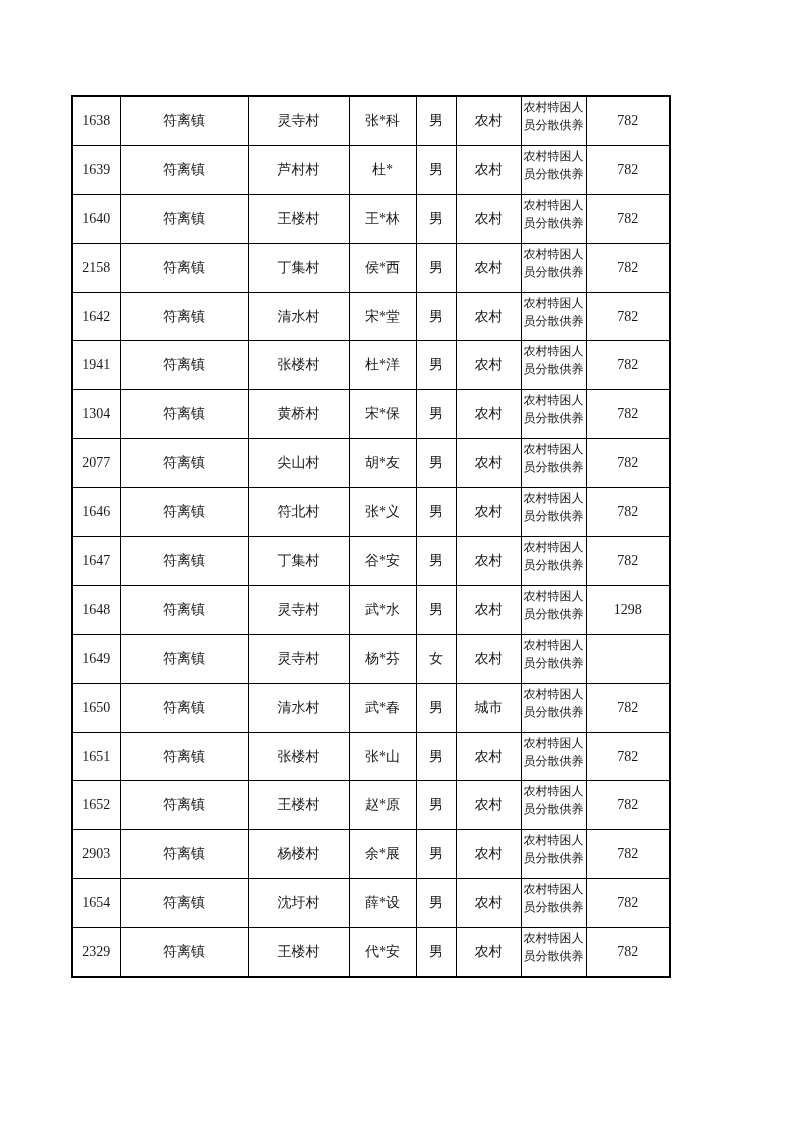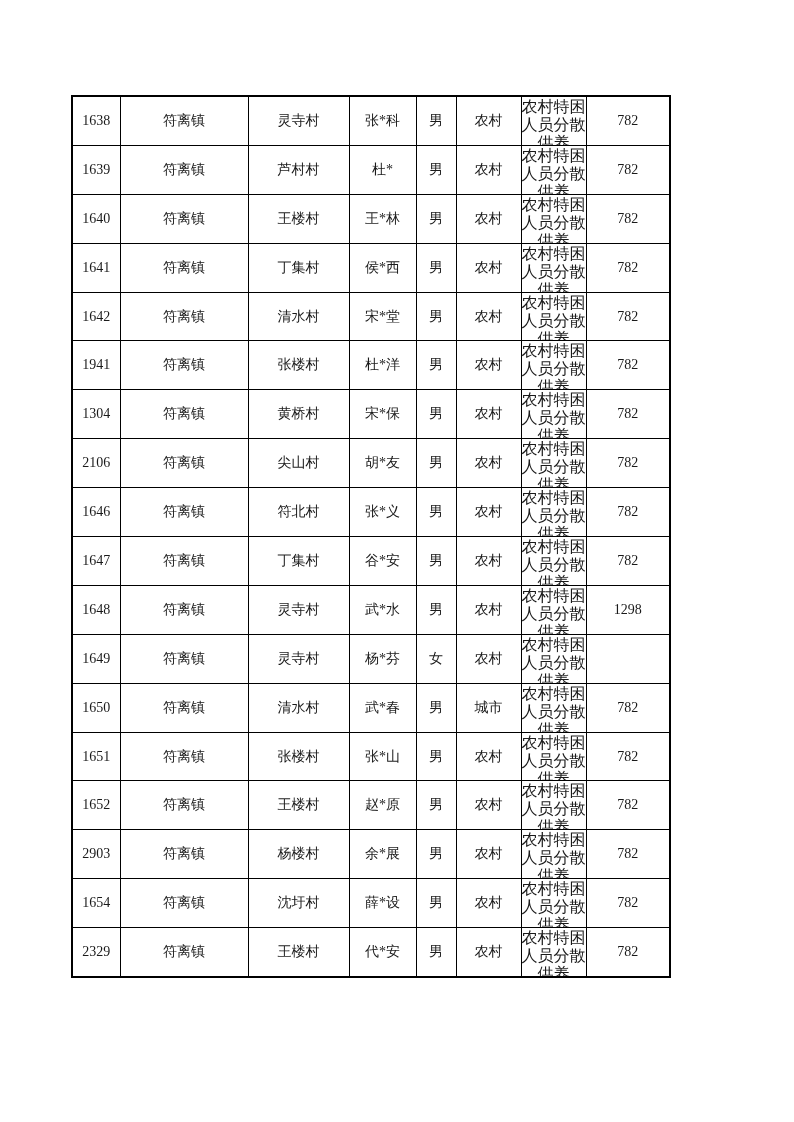--- a/index.html
+++ b/index.html
@@ -45,21 +45,21 @@
   table.records td.support-cell {
     vertical-align: top;
     white-space: normal;
   }
   .support {
     height: 47.9px;
     overflow: hidden;
     box-sizing: border-box;
     padding-top: 1px;
     line-height: 18px;
-    font-size: 16px;
+    font-size: 12px;
     text-align: center;
     word-break: break-all;
   }
   col.c-serial   { width: 48px; }
   col.c-town     { width: 128px; }
   col.c-village  { width: 101px; }
   col.c-name     { width: 67px; }
   col.c-gender   { width: 40px; }
   col.c-category { width: 65px; }
   col.c-support  { width: 65px; }
@@ -114,21 +114,21 @@
     <td>王*林</td>
     <td>男</td>
     <td>农村</td>
     <td class="support-cell">
       <div class="support">农村特困人员分散供养</div>
     </td>
     <td>782</td>
   </tr>
 
   <tr>
-    <td>1641</td>
+    <td>2158</td>
     <td>符离镇</td>
     <td>丁集村</td>
     <td>侯*西</td>
     <td>男</td>
     <td>农村</td>
     <td class="support-cell">
       <div class="support">农村特困人员分散供养</div>
     </td>
     <td>782</td>
   </tr>
@@ -166,21 +166,21 @@
     <td>宋*保</td>
     <td>男</td>
     <td>农村</td>
     <td class="support-cell">
       <div class="support">农村特困人员分散供养</div>
     </td>
     <td>782</td>
   </tr>
 
   <tr>
-    <td>2106</td>
+    <td>2077</td>
     <td>符离镇</td>
     <td>尖山村</td>
     <td>胡*友</td>
     <td>男</td>
     <td>农村</td>
     <td class="support-cell">
       <div class="support">农村特困人员分散供养</div>
     </td>
     <td>782</td>
   </tr>

